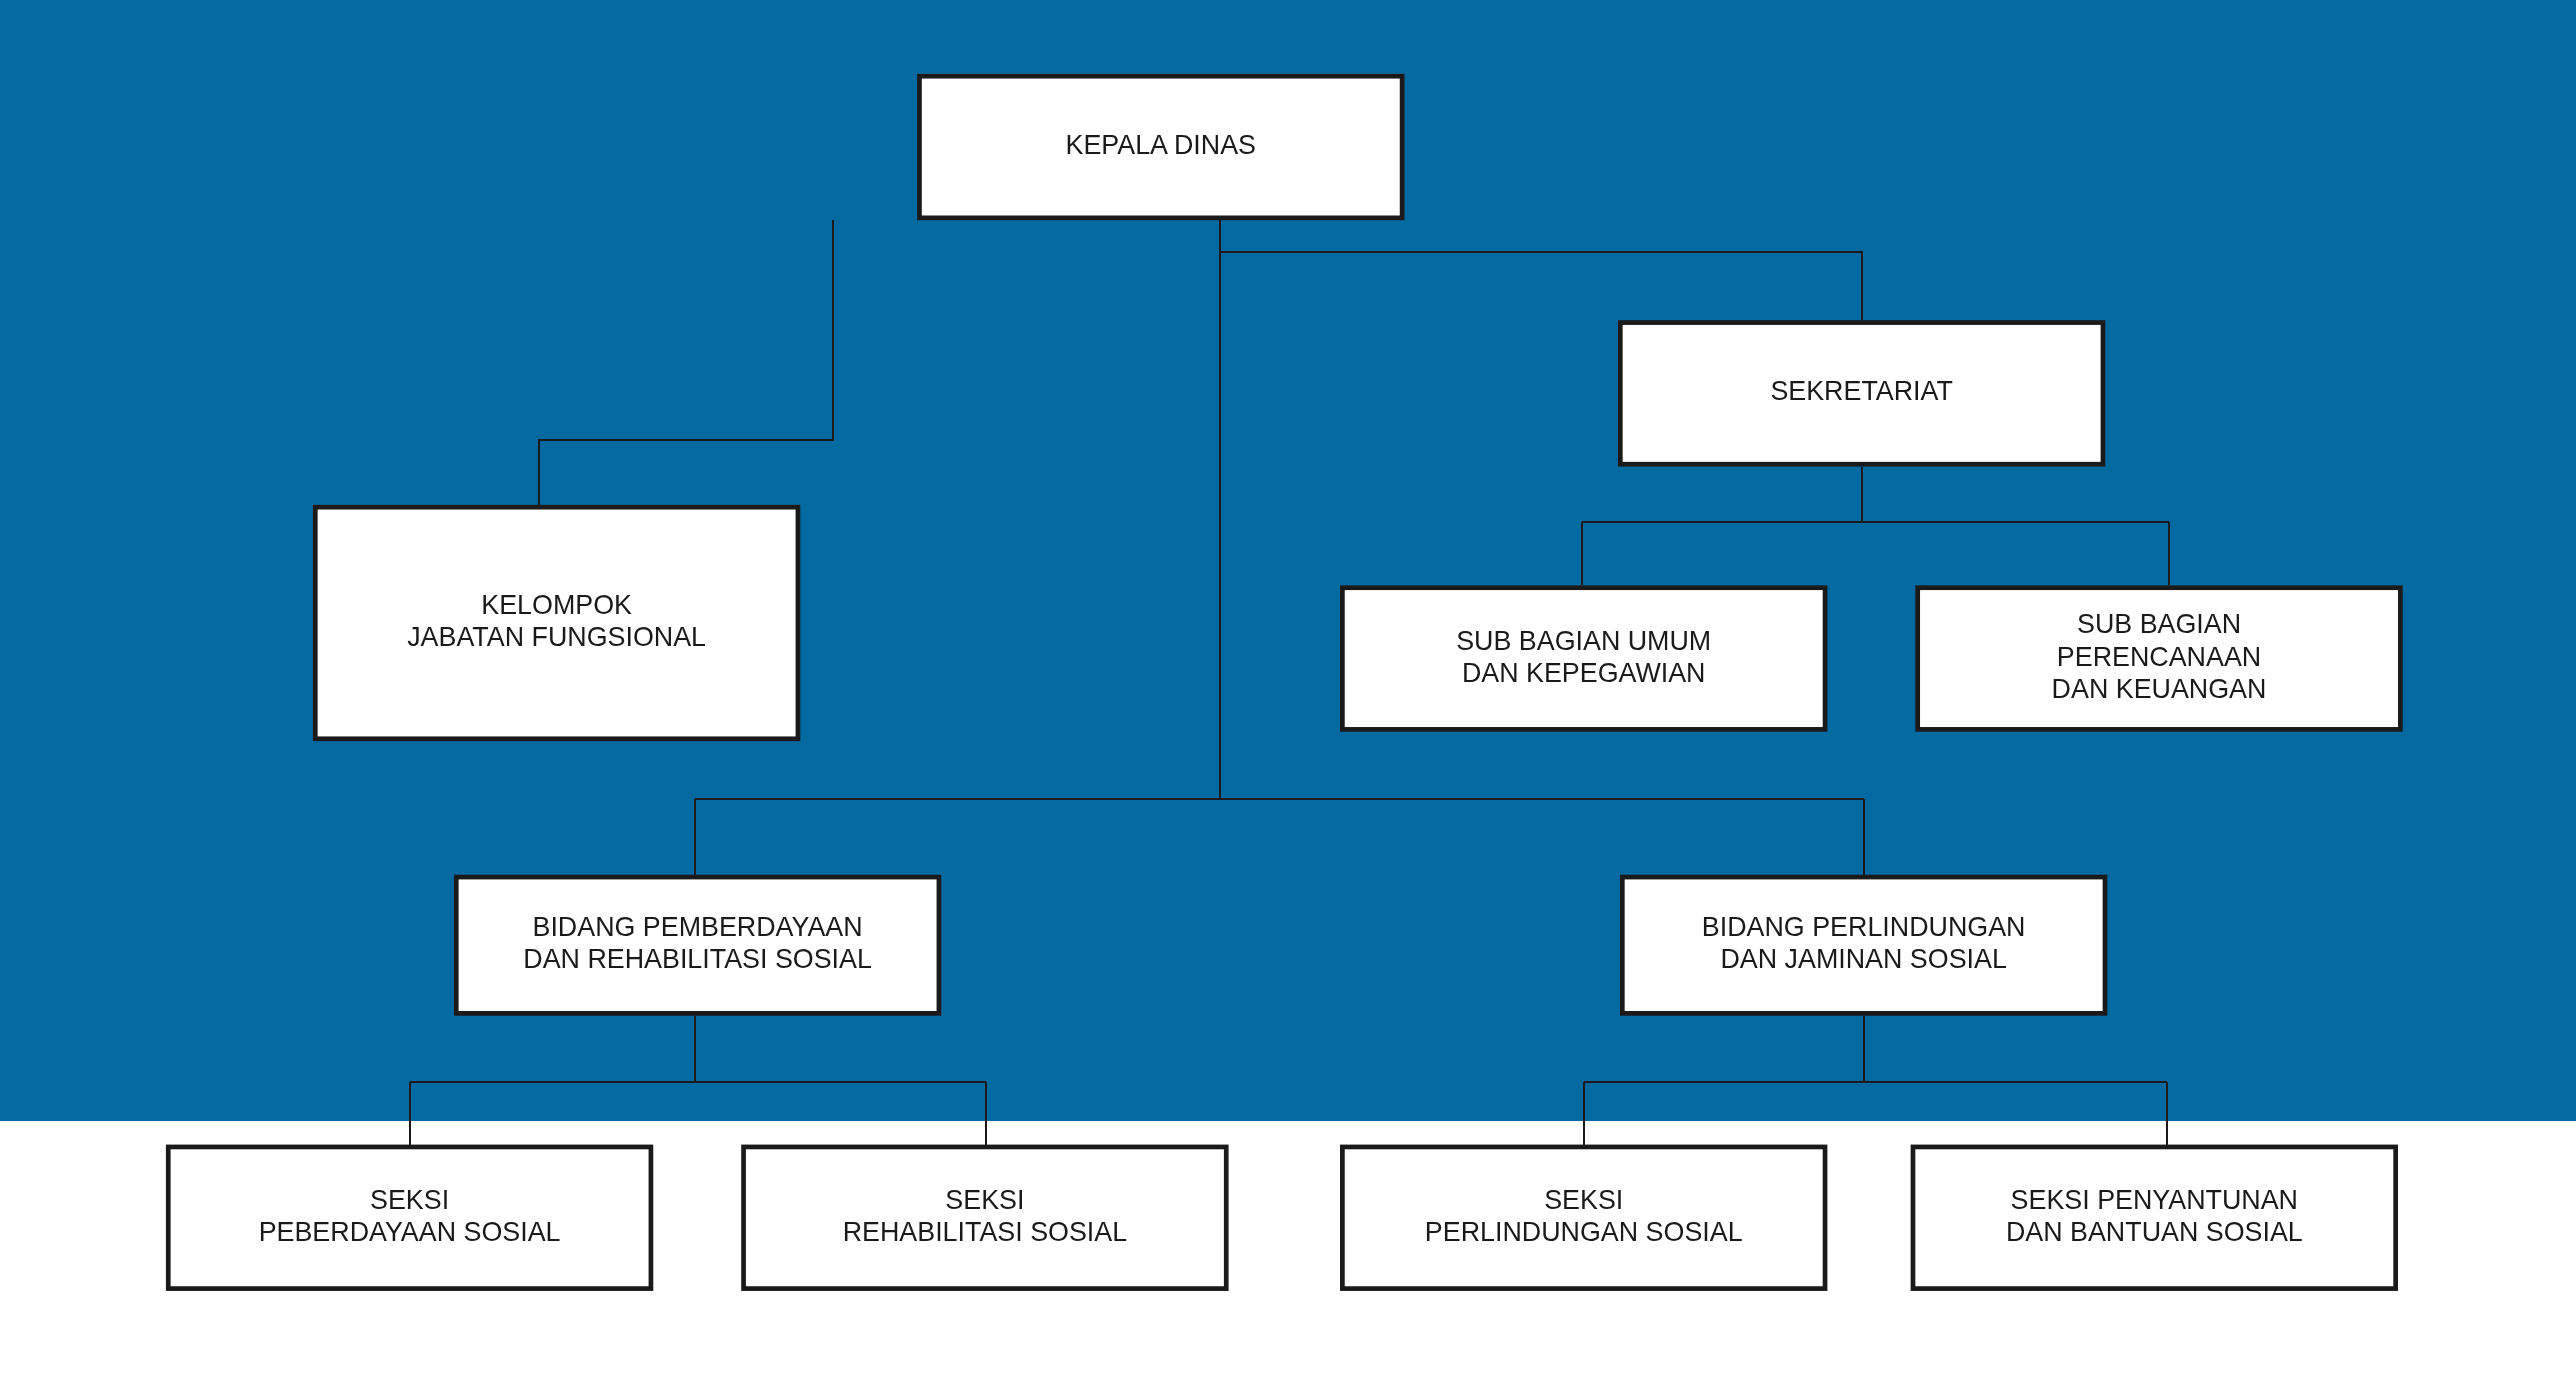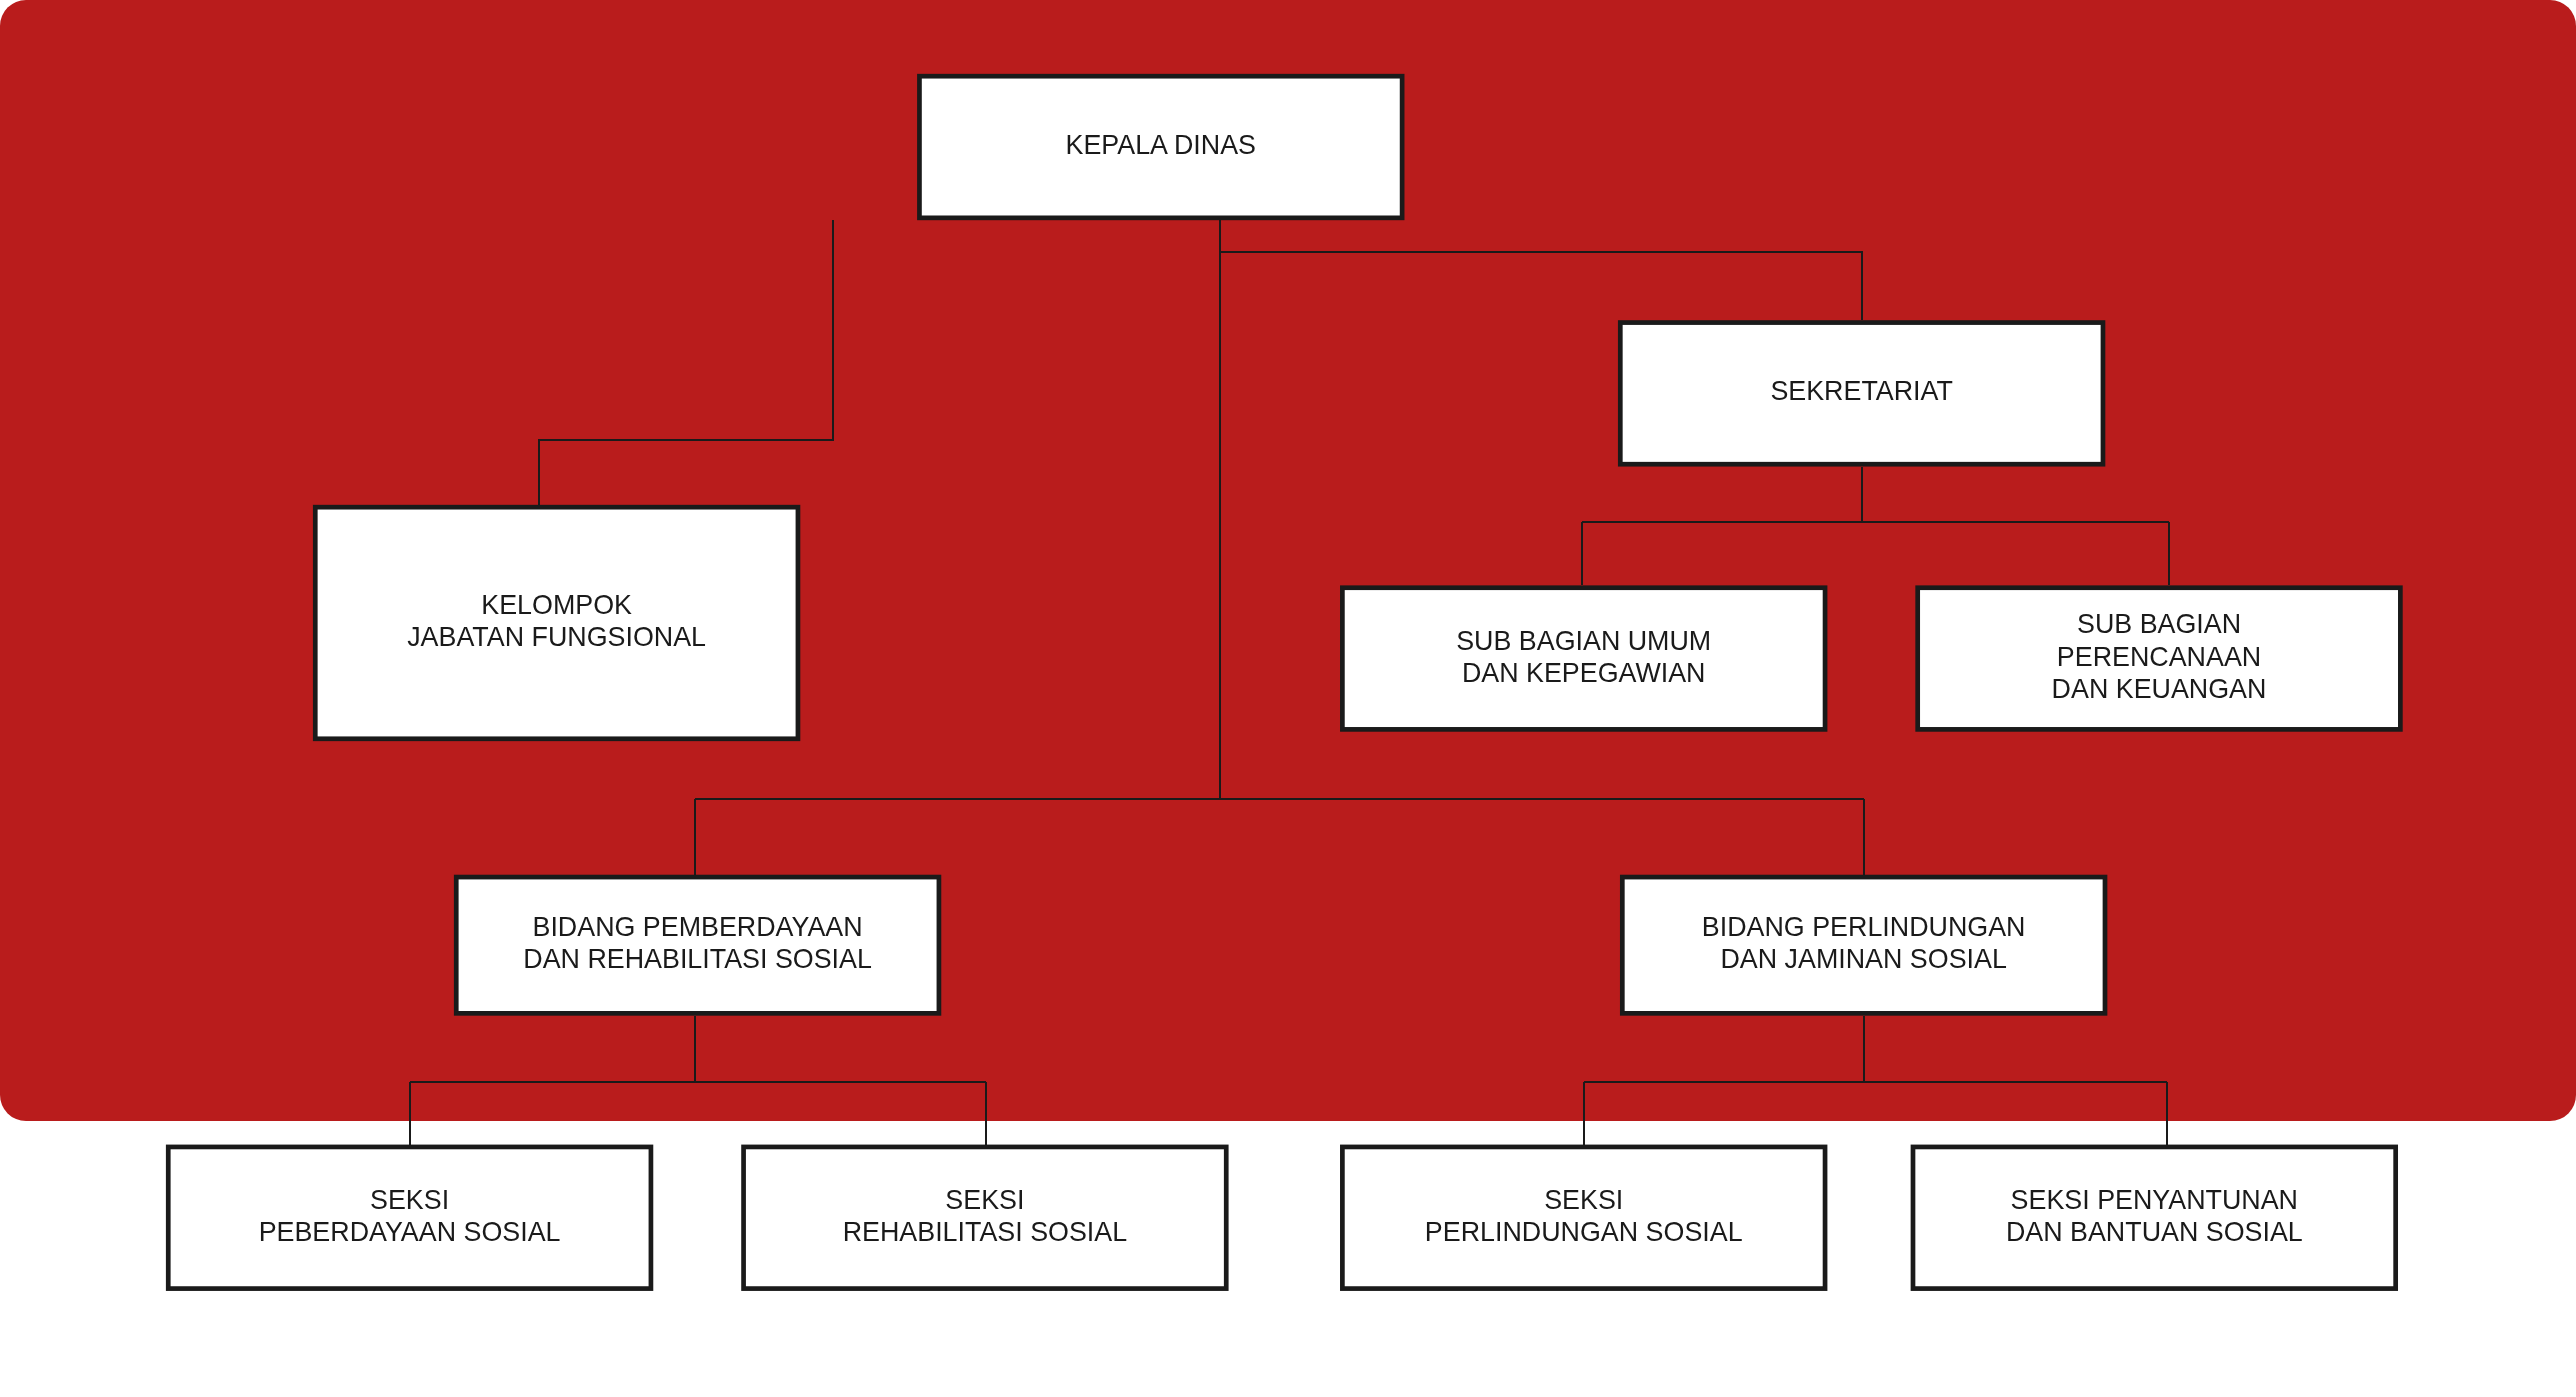--- a/index.html
+++ b/index.html
@@ -10,22 +10,21 @@
   body {
     width: 2576px;
     height: 1397px;
     overflow: hidden;
     font-family: "Liberation Sans", sans-serif;
   }
   #chart-root {
     position: relative;
     width: 2576px;
     height: 1121px;
-    background: #b91c1c;
-    border-radius: 26px;
+    background: #0369a1;
   }
   svg.org-canvas {
     position: absolute;
     top: 0;
     left: 0;
     width: 2576px;
     height: 1397px;
     display: block;
   }
   .node-box {

